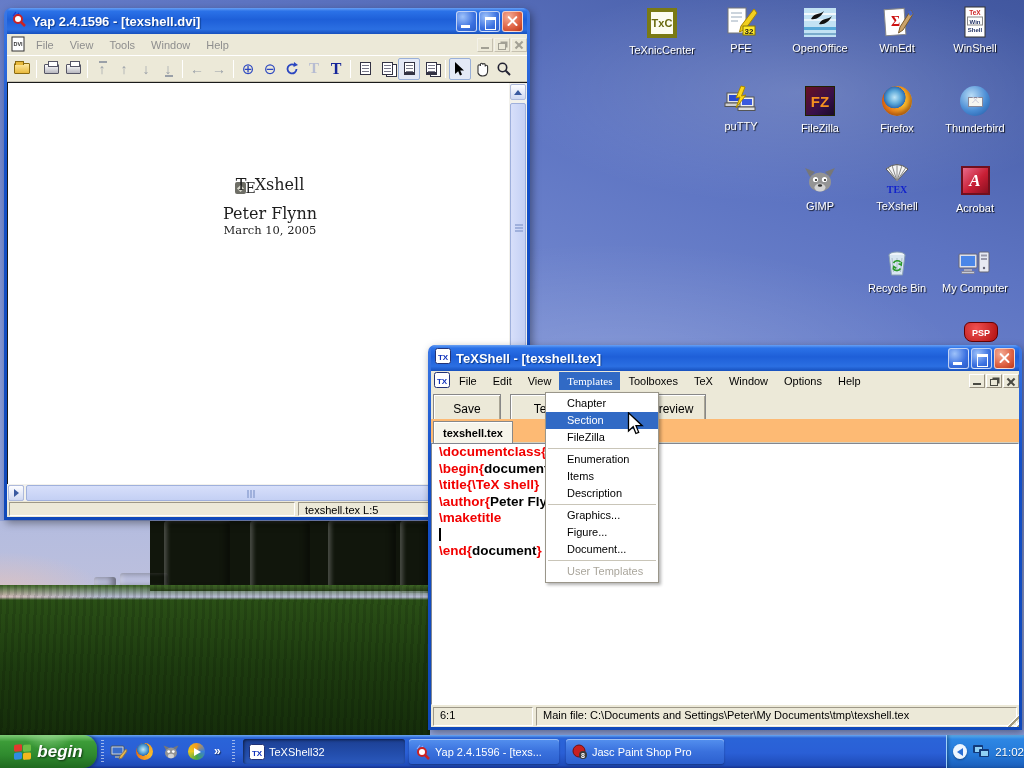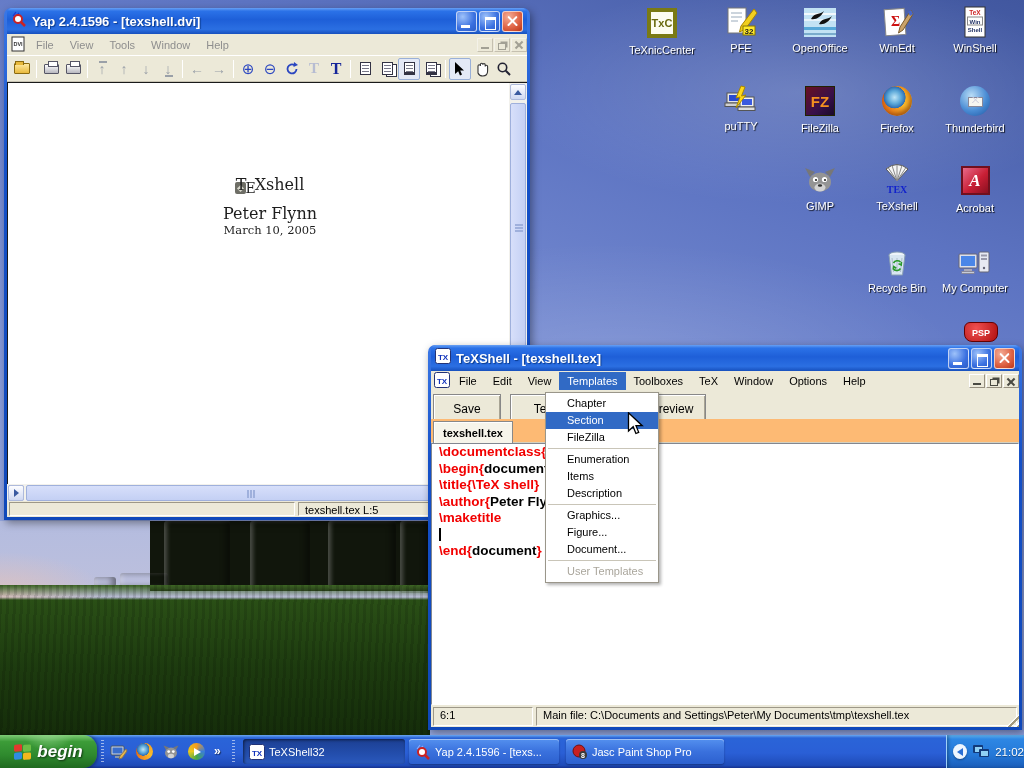--- a/index.html
+++ b/index.html
@@ -51,21 +51,21 @@
   .tbtn.close{background:radial-gradient(circle at 30% 25%,#f4ad97,#e06648 55%,#bb3516);}
   .tbtn.close::before,.tbtn.close::after{content:"";position:absolute;left:3px;top:8.5px;width:13px;height:2.4px;
     background:#fff;border-radius:1px;}
   .tbtn.close::before{transform:rotate(45deg);}
   .tbtn.close::after{transform:rotate(-45deg);}
   .winbody{background:#ece9d8;}
 
   .menubar{display:flex;align-items:center;background:#ece9d8;font-size:11px;padding-left:3px;}
   .menu-item{padding:3px 8px;color:#000;text-align:right;}
   .menu-item.gray{color:#8e8e8e;}
-  .menu-item.active{background:var(--selection_blue);color:#fff;}
+  .menu-item.active{background:var(--selection_blue);color:#fff;font-family:Liberation Serif, serif;}
   .mdi-ctl{width:16px;height:14px;margin-left:1px;background:#ece9d8;position:relative;
     border:1px solid;border-color:#fff #979080 #979080 #fff;}
   .mdi-ctl.m::after{content:"";position:absolute;left:3px;bottom:2px;width:8px;height:2px;background:#4a4a42;}
   .mdi-ctl.r::after{content:"";position:absolute;left:3px;top:4px;width:6px;height:5px;border:1px solid #4a4a42;
     box-shadow:2px -2px 0 -0.5px #4a4a42;}
   .mdi-ctl.x::before,.mdi-ctl.x::after{content:"";position:absolute;left:2px;top:5.5px;width:10px;height:1.8px;background:#4a4a42;}
   .mdi-ctl.x::before{transform:rotate(45deg);}
   .mdi-ctl.x::after{transform:rotate(-45deg);}
   .ghost{opacity:.45;}
 

